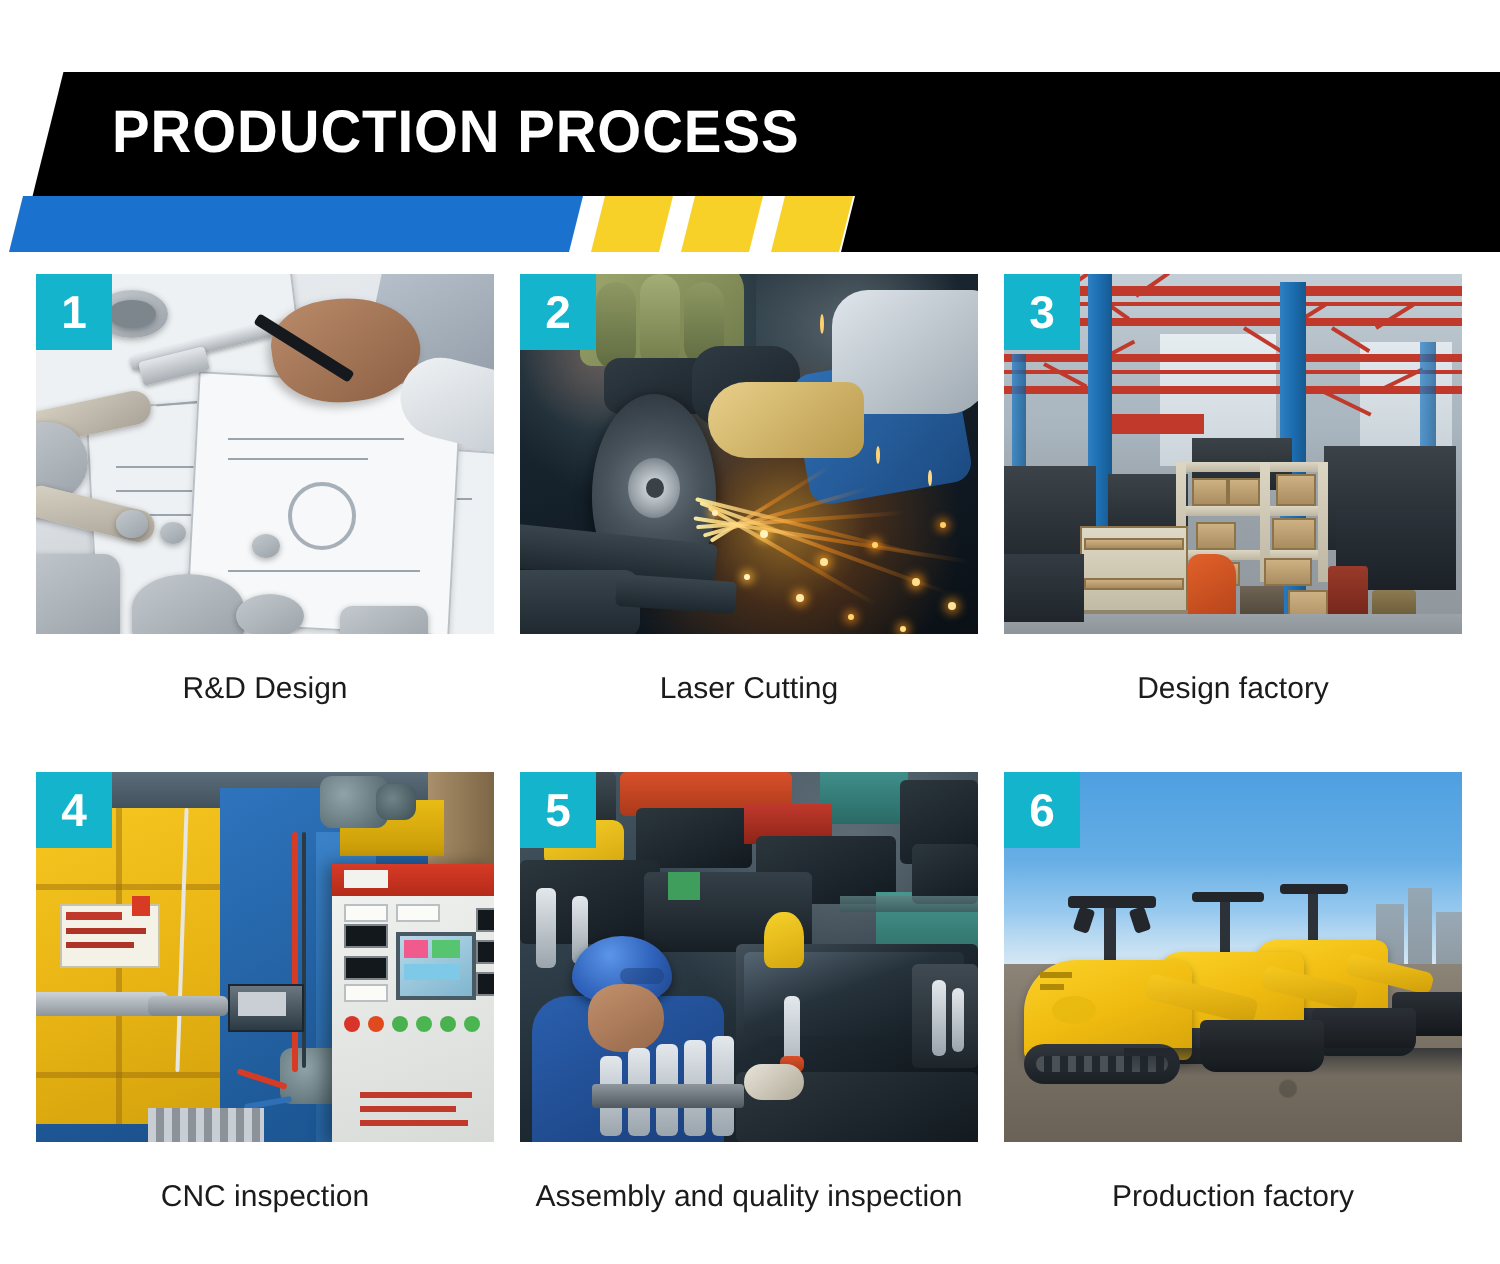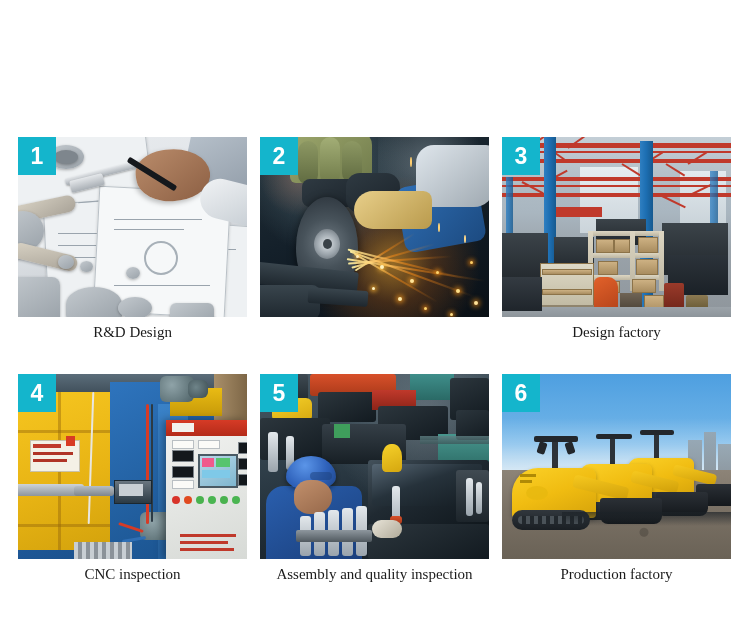--- a/index.html
+++ b/index.html
@@ -139,26 +139,26 @@
     font-size: 23px;
     font-weight: bold;
     display: flex;
     align-items: center;
     justify-content: center;
     z-index: 5;
     font-family: "Liberation Sans", sans-serif;
   }
   .caption {
     height: 52px;
-    padding-top: 5px;
+    padding-top: 17px;
     text-align: center;
     font-size: 15px;
     color: #1b1b1b;
     line-height: 21px;
-    font-family: Liberation Serif, serif;
+    font-family: Liberation Sans, sans-serif;
   }
   .caption.two-line {
     height: 74px;
   }
   .row2 .thumb { height: 185px; }
 
   
   .art { position: absolute; inset: 0; }
 
   
@@ -460,20 +460,31 @@
     position: absolute;
     background: #23272c;
     border-radius: 2px;
   }
 </style>
 </head>
 <body>
 
 <div id="page">
 
+  <div id="banner">
+    <div class="slash slash-short"></div>
+    <div class="slash slash-tall"></div>
+    <div id="black-bar"></div>
+    <div id="title">PRODUCTION PROCESS</div>
+    <div id="black-strip-low"></div>
+    <div id="blue-bar"></div>
+    <div class="ydash" id="ydash-1"></div>
+    <div class="ydash" id="ydash-2"></div>
+    <div class="ydash" id="ydash-3"></div>
+  </div>
 
   <div id="grid">
 
     <div class="cell">
       <div class="thumb">
         <div class="art art-bp">
 
           <div class="bp-sheet" style="left:-18px;top:-8px;width:150px;height:120px;transform:rotate(-7deg);"></div>
           <div class="bp-sheet" style="left:28px;top:62px;width:180px;height:130px;transform:rotate(-3deg);"></div>
           <div class="bp-sheet" style="left:120px;top:86px;width:130px;height:104px;transform:rotate(4deg);"></div>
@@ -564,20 +575,21 @@
           <div class="spark" style="left:190px;top:176px;width:3px;height:3px;background:#ffdf88;box-shadow:0 0 4px 2px rgba(255,150,20,.6);"></div>
           <div class="spark" style="left:214px;top:164px;width:4px;height:4px;background:#ffe39a;box-shadow:0 0 5px 2px rgba(255,150,20,.6);"></div>
           <div class="spark" style="left:112px;top:150px;width:3px;height:3px;background:#fff3c4;box-shadow:0 0 4px 2px rgba(255,180,50,.7);"></div>
           <div class="spark" style="left:96px;top:118px;width:3px;height:3px;background:#ffeebb;box-shadow:0 0 4px 2px rgba(255,180,60,.7);"></div>
           <div class="spark" style="left:204px;top:98px;width:2px;height:8px;background:#ffd98a;"></div>
           <div class="spark" style="left:150px;top:20px;width:2px;height:10px;background:#ffcf70;"></div>
           <div class="spark" style="left:178px;top:86px;width:2px;height:9px;background:#ffd478;"></div>
         </div>
         <div class="badge">2</div>
       </div>
+      <div class="caption">Laser Cutting</div>
     </div>
 
     <div class="cell">
       <div class="thumb">
         <div class="art art-fac">
 
           <div class="wallp" style="left:0;top:0;width:229px;height:56px;background:linear-gradient(#c3ced6,#aeb9c1);"></div>
           <div class="wallp" style="left:78px;top:30px;width:58px;height:66px;background:linear-gradient(#e6edf1,#cbd4da);"></div>
           <div class="wallp" style="left:178px;top:34px;width:46px;height:62px;background:linear-gradient(#e2e9ee,#c6d0d6);"></div>
 

